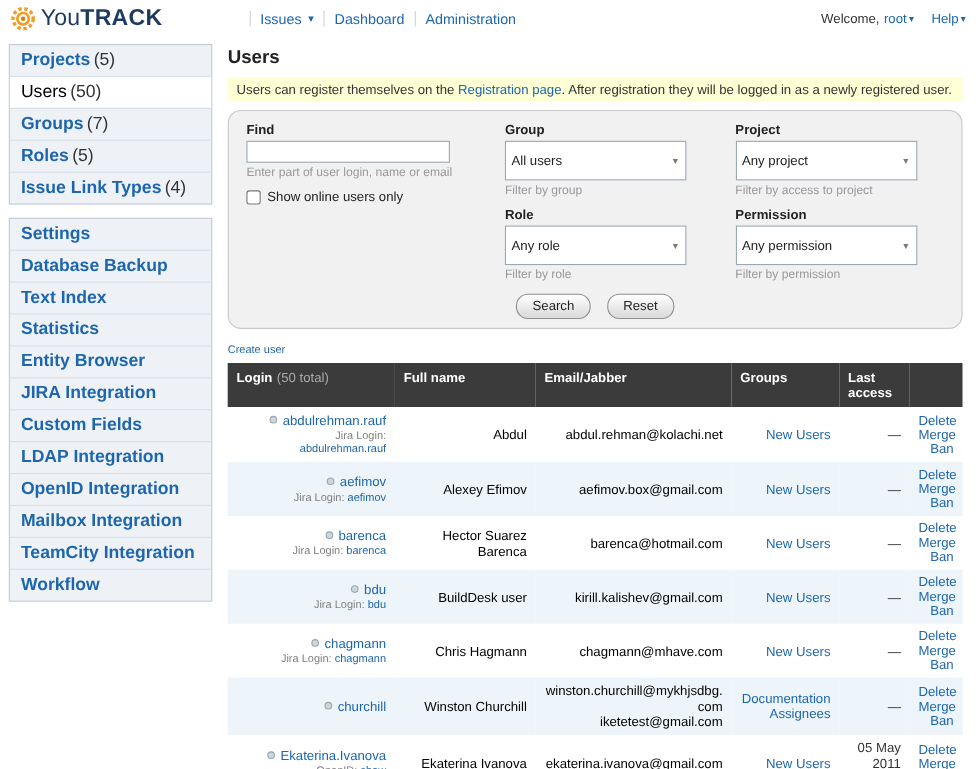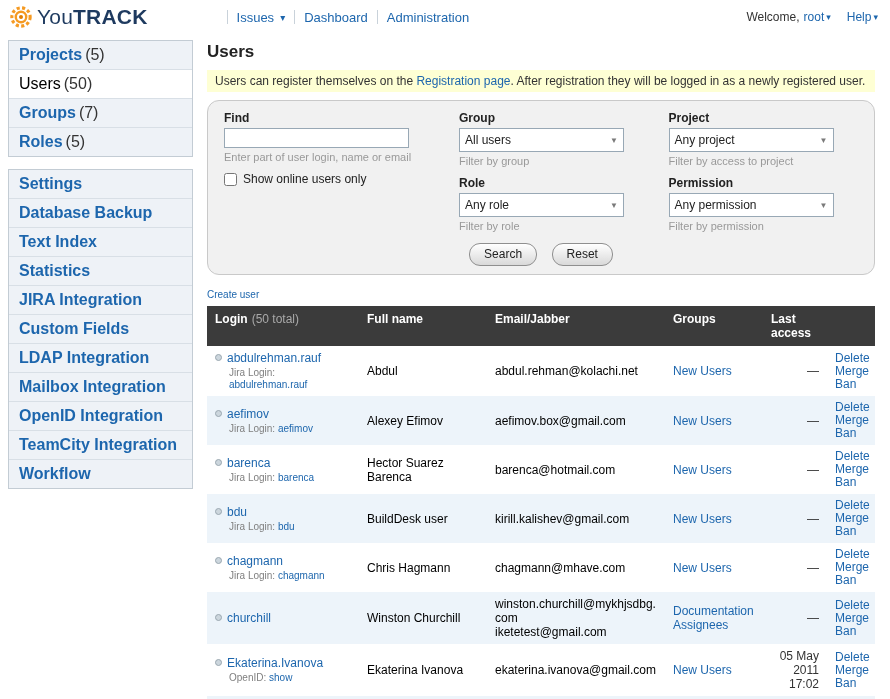--- a/index.html
+++ b/index.html
@@ -45,34 +45,34 @@
   .page-title { font-size: 17px; font-weight: bold; color: #222; margin: 8px 0 8px; }
   .banner { background: var(--banner-bg); padding: 4px 8px; font-size: 12px; color: #333; }
 
   
   .filter-panel { margin-top: 8px; border: 1px solid #c9c9c9; border-radius: 12px; background: var(--filter-panel-bg); padding: 10px 16px 8px; }
   .filter-grid { display: grid; grid-template-columns: 215px 1fr 1fr; column-gap: 20px; }
   .field-group { margin-bottom: 8px; }
   .field-label { font-size: 12px; font-weight: bold; color: #222; margin-bottom: 3px; line-height: 14px; }
   .field-hint { font-size: 11px; color: #999; margin-top: 3px; line-height: 13px; }
   .find-input { width: 185px; height: 20px; border: 1px solid #98a8b5; padding: 1px 4px; font-size: 12px; font-family: inherit; background: #fff; }
-  .fake-select { width: 165px; height: 24px; background: #fff; border: 1px solid #98a8b5; display: flex; align-items: center; justify-content: space-between; padding: 0 5px; font-size: 12px; color: #222; cursor: pointer; }
+  .fake-select { width: 165px; height: 36px; background: #fff; border: 1px solid #98a8b5; display: flex; align-items: center; justify-content: space-between; padding: 0 5px; font-size: 12px; color: #222; cursor: pointer; }
   .select-caret { color: #7a7a7a; font-size: 8px; }
   .checkbox-row { display: flex; align-items: center; font-size: 12px; color: #222; margin-top: 2px; cursor: pointer; }
   .checkbox-row input { margin: 0 6px 0 0; }
   .buttons-row { text-align: center; margin-top: 2px; }
   .btn { display: inline-block; margin: 0 5px; padding: 3px 14px 4px; font-size: 12px; color: #222; border: 1px solid #8f8f8f; border-radius: 11px; background: linear-gradient(#ffffff, #d9d9d9); cursor: pointer; font-family: inherit; }
 
   .create-user { display: inline-block; margin: 14px 0 6px; font-size: 10px; }
 
   
   table.users { width: 100%; border-collapse: collapse; font-size: 12px; table-layout: fixed; }
   table.users thead th { background: var(--table-header-bg); color: #fff; font-weight: bold; text-align: left; padding: 6px 8px; vertical-align: top; font-size: 12px; line-height: 14px; }
   .login-total { color: #a9a9a9; font-weight: normal; font-size: 12px; margin-left: 4px; }
-  table.users tbody td { padding: 5px 8px; vertical-align: middle; line-height: 14px; }
+  table.users tbody td { padding: 5px 8px; vertical-align: middle; line-height: 14px; text-align: right; }
   table.users tbody tr:nth-child(even) { background: var(--row-alt-bg); }
   .status-dot { display: inline-block; width: 7px; height: 7px; border-radius: 50%; background: #ccd6dd; border: 1px solid #9aa7b0; margin-right: 5px; vertical-align: 1px; }
   .login-link { font-size: 12px; }
   .sub-line { margin-top: 2px; padding-left: 14px; font-size: 10px; color: #7f7f7f; line-height: 12px; }
   .sub-link { font-size: 10px; }
   .cell-name, .cell-email { color: #000; }
   .cell-email { word-break: break-all; }
   .cell-access { text-align: right; color: #333; }
   .cell-actions a { display: block; line-height: 13px; }
   .group-link { display: block; line-height: 14px; }
@@ -111,31 +111,33 @@
   </header>
 
   <div class="layout">
 
     <aside class="sidebar">
       <ul class="side-box" id="side-primary">
           <li class="side-item"><span class="side-label">Projects</span><span class="side-count">(5)</span></li>
           <li class="side-item selected"><span class="side-label">Users</span><span class="side-count">(50)</span></li>
           <li class="side-item"><span class="side-label">Groups</span><span class="side-count">(7)</span></li>
           <li class="side-item"><span class="side-label">Roles</span><span class="side-count">(5)</span></li>
+          <li class="side-item"><span class="side-label">Issue Link Types</span><span class="side-count">(4)</span></li>
         </ul>
       <ul class="side-box" id="side-secondary">
           <li class="side-item"><span class="side-label">Settings</span></li>
           <li class="side-item"><span class="side-label">Database Backup</span></li>
           <li class="side-item"><span class="side-label">Text Index</span></li>
           <li class="side-item"><span class="side-label">Statistics</span></li>
+          <li class="side-item"><span class="side-label">Entity Browser</span></li>
           <li class="side-item"><span class="side-label">JIRA Integration</span></li>
           <li class="side-item"><span class="side-label">Custom Fields</span></li>
           <li class="side-item"><span class="side-label">LDAP Integration</span></li>
+          <li class="side-item"><span class="side-label">OpenID Integration</span></li>
           <li class="side-item"><span class="side-label">Mailbox Integration</span></li>
-          <li class="side-item"><span class="side-label">OpenID Integration</span></li>
           <li class="side-item"><span class="side-label">TeamCity Integration</span></li>
           <li class="side-item"><span class="side-label">Workflow</span></li>
         </ul>
     </aside>
 
     <main class="content">
       <h1 class="page-title">Users</h1>
 
       <div class="banner"><span>Users can register themselves on the </span><a>Registration page</a><span>. After registration they will be logged in as a newly registered user.</span></div>
 

